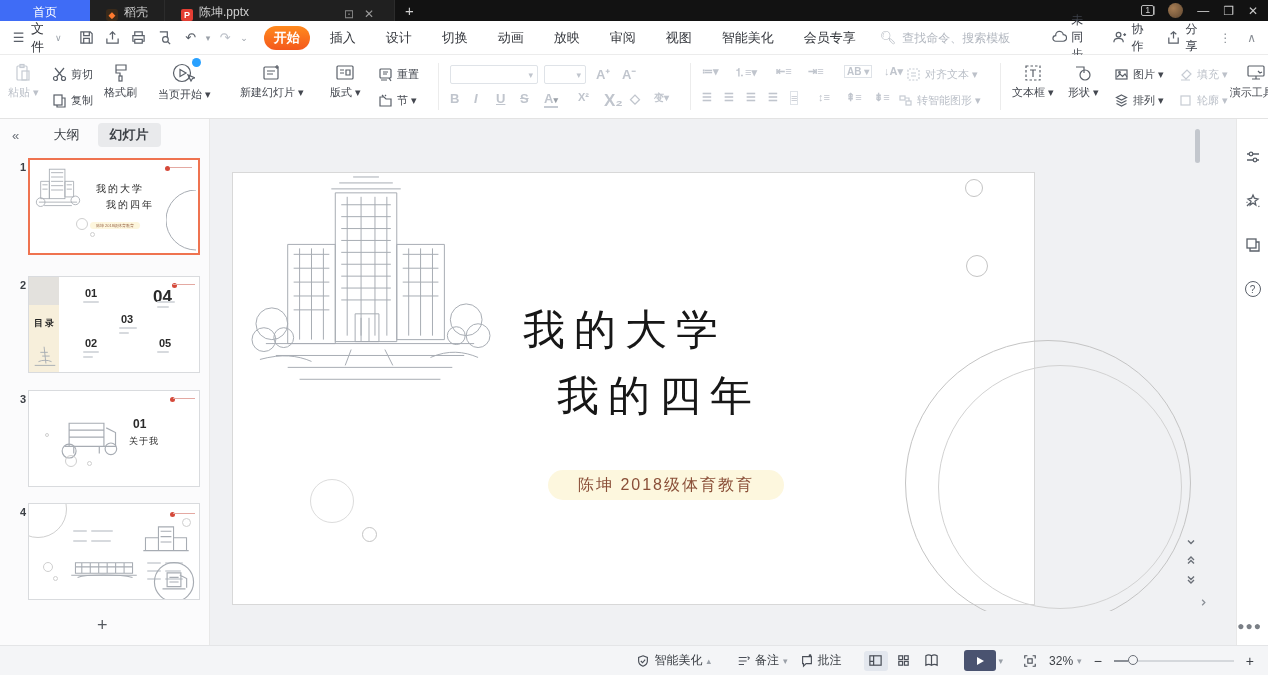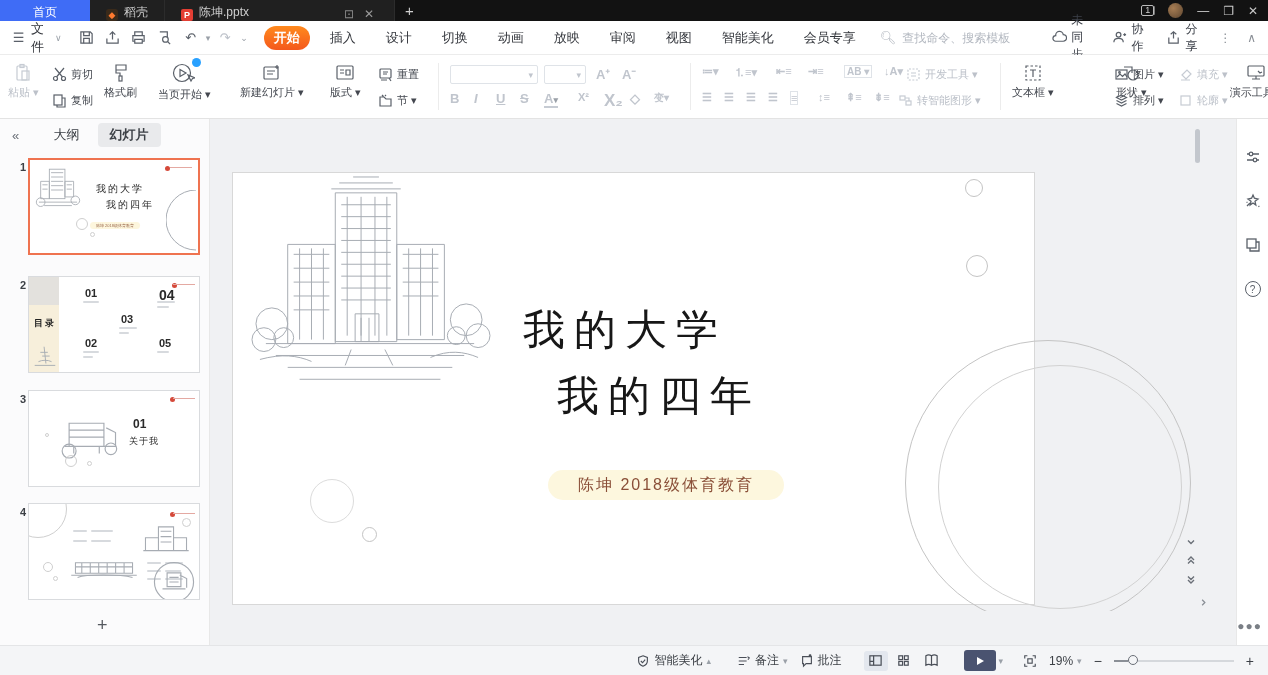--- a/index.html
+++ b/index.html
@@ -340,21 +340,21 @@
   <span class="chr abs" style="left:818px; top:36px; font-size:11px;">↕≡</span>
   <span class="chr abs" style="left:846px; top:36px; font-size:11px;">⇞≡</span>
   <span class="chr abs" style="left:874px; top:36px; font-size:11px;">⇟≡</span>
   <span class="rb-small dis" style="left:906px; top:12px;">
     <span class="sicon">
         <svg viewBox="0 0 15 15">
           <rect x="2" y="2" width="11" height="11" rx="1" stroke-dasharray="2 1.5"></rect>
           <path d="M5 6h5M5 9h5"></path>
         </svg>
       </span>
-    <span><span>开发工具</span> ▾</span>
+    <span><span>对齐文本</span> ▾</span>
   </span>
   <span class="rb-small dis" style="left:898px; top:38px;">
     <span class="sicon">
         <svg viewBox="0 0 15 15">
           <rect x="2" y="3" width="5" height="4"></rect>
           <rect x="8" y="8" width="5" height="4"></rect>
           <path d="M7 5h4v3"></path>
         </svg>
       </span>
     <span><span>转智能图形</span> ▾</span>
@@ -362,21 +362,21 @@
 
   <div class="divider" style="left:1000px;"></div>
 
   <div class="rb-col" style="left:1012px; top:8px;">
     <span class="ricon"><svg viewBox="0 0 20 20">
           <rect x="3" y="3" width="14" height="14" stroke-dasharray="2.5 2"></rect>
           <path d="M7 7h6M10 7v7"></path>
         </svg></span>
     <span class="rb-label"><span>文本框</span> ▾</span>
   </div>
-  <div class="rb-col" style="left:1068px; top:8px;margin-left:48px;">
+  <div class="rb-col" style="left:1068px; top:8px;">
     <span class="ricon"><svg viewBox="0 0 20 20">
           <path d="M3 4h8v6"></path>
           <circle cx="12" cy="12" r="5"></circle>
         </svg></span>
     <span class="rb-label"><span>形状</span> ▾</span>
   </div>
   <div class="rb-small" style="left:1114px; top:12px;">
     <span class="sicon">
         <svg viewBox="0 0 15 15">
           <rect x="2" y="3" width="11" height="9"></rect>
@@ -453,21 +453,21 @@
 
     <span class="tnum" style="top:160px;">2</span>
     <div class="thumb" style="top:157px;">
       <div style="position:absolute;left:0;top:0;width:30px;height:28px;background:#e3e1dd;"></div>
       <div style="position:absolute;left:0;top:28px;width:30px;height:67px;background:#f7efdb;"></div>
       <div style="position:absolute;left:5px;top:40px;font-size:9px;font-weight:bold;color:#222;letter-spacing:2px;">目录</div>
       <svg class="sketch" viewBox="0 0 30 30" style="position:absolute;left:2px;top:66px;width:28px;height:28px;">
           <path d="M4 24h22M14 4l2 18M8 20c4-2 10-2 14 0M10 10h8M12 14h8"></path>
         </svg>
       <span style="position:absolute;left:56px;top:10px;font-size:11px;font-weight:bold;color:#2a2a2a;">01</span>
-      <span style="position:absolute;left:130px;top:10px;font-size:14px;font-weight:bold;color:#2a2a2a;">04</span>
+      <span style="position:absolute;left:124px;top:10px;font-size:17px;font-weight:bold;color:#2a2a2a;">04</span>
       <span style="position:absolute;left:92px;top:36px;font-size:11px;font-weight:bold;color:#2a2a2a;">03</span>
       <span style="position:absolute;left:56px;top:60px;font-size:11px;font-weight:bold;color:#2a2a2a;">02</span>
       <span style="position:absolute;left:130px;top:60px;font-size:11px;font-weight:bold;color:#2a2a2a;">05</span>
       <span class="ghostbar" style="left:54px;top:24px;width:16px;"></span>
         <span class="ghostbar" style="left:128px;top:24px;width:18px;"></span>
       <span class="ghostbar" style="left:128px;top:29px;width:12px;"></span>
       <span class="ghostbar" style="left:90px;top:50px;width:18px;"></span>
         <span class="ghostbar" style="left:90px;top:55px;width:10px;"></span>
       <span class="ghostbar" style="left:54px;top:74px;width:16px;"></span>
         <span class="ghostbar" style="left:54px;top:79px;width:10px;"></span>
@@ -654,21 +654,21 @@
         </span>
       <span class="caret">▾</span>
     </span>
     <span class="sb-item" style="margin-left:8px;">
       <svg viewBox="0 0 16 16">
           <path d="M2 5V2h3M11 2h3v3M14 11v3h-3M5 14H2v-3"></path>
           <rect x="5.5" y="5.5" width="5" height="5"></rect>
         </svg>
     </span>
     <span class="sb-item">
-        <span>19%</span>
+        <span>32%</span>
         <span class="caret">▾</span>
       </span>
     <span class="sb-item" style="font-size:14px;">−</span>
     <span class="ztrack">
         <span class="zline"></span>
         <span class="zknob"></span>
       </span>
     <span class="sb-item" style="font-size:14px;">+</span>
   </div>
 </div>

